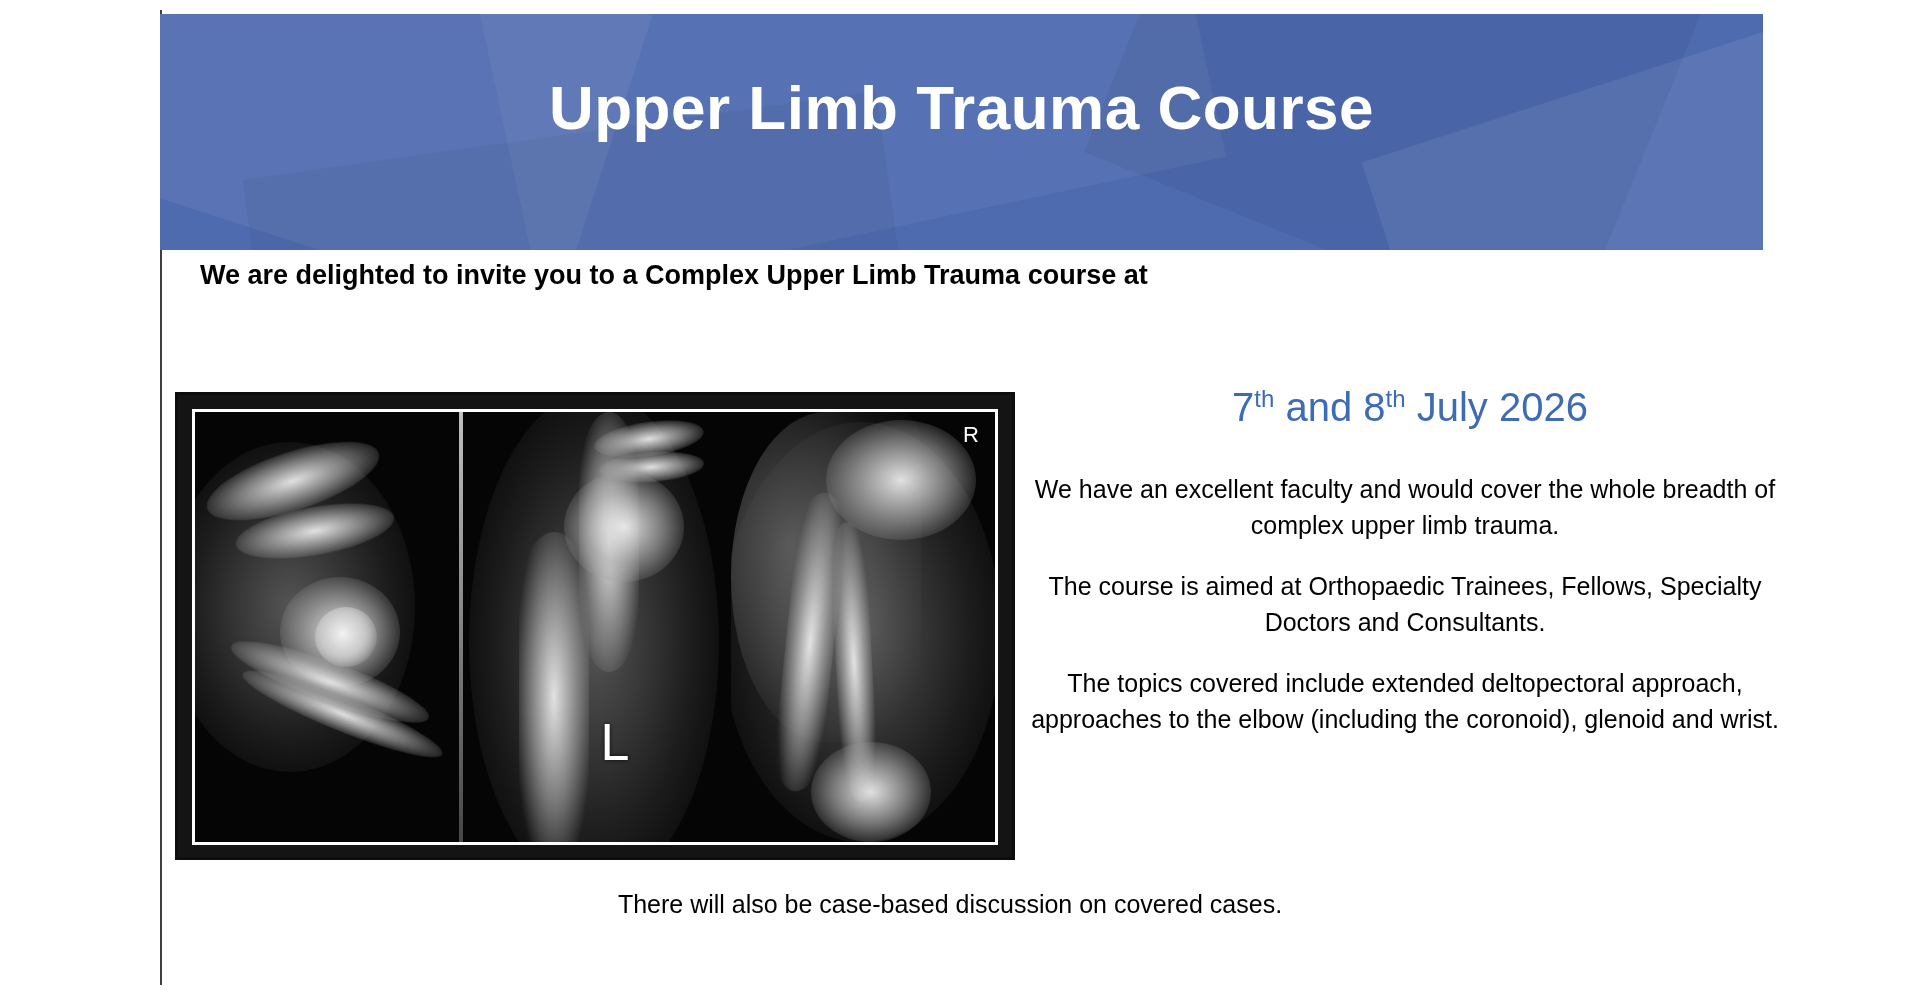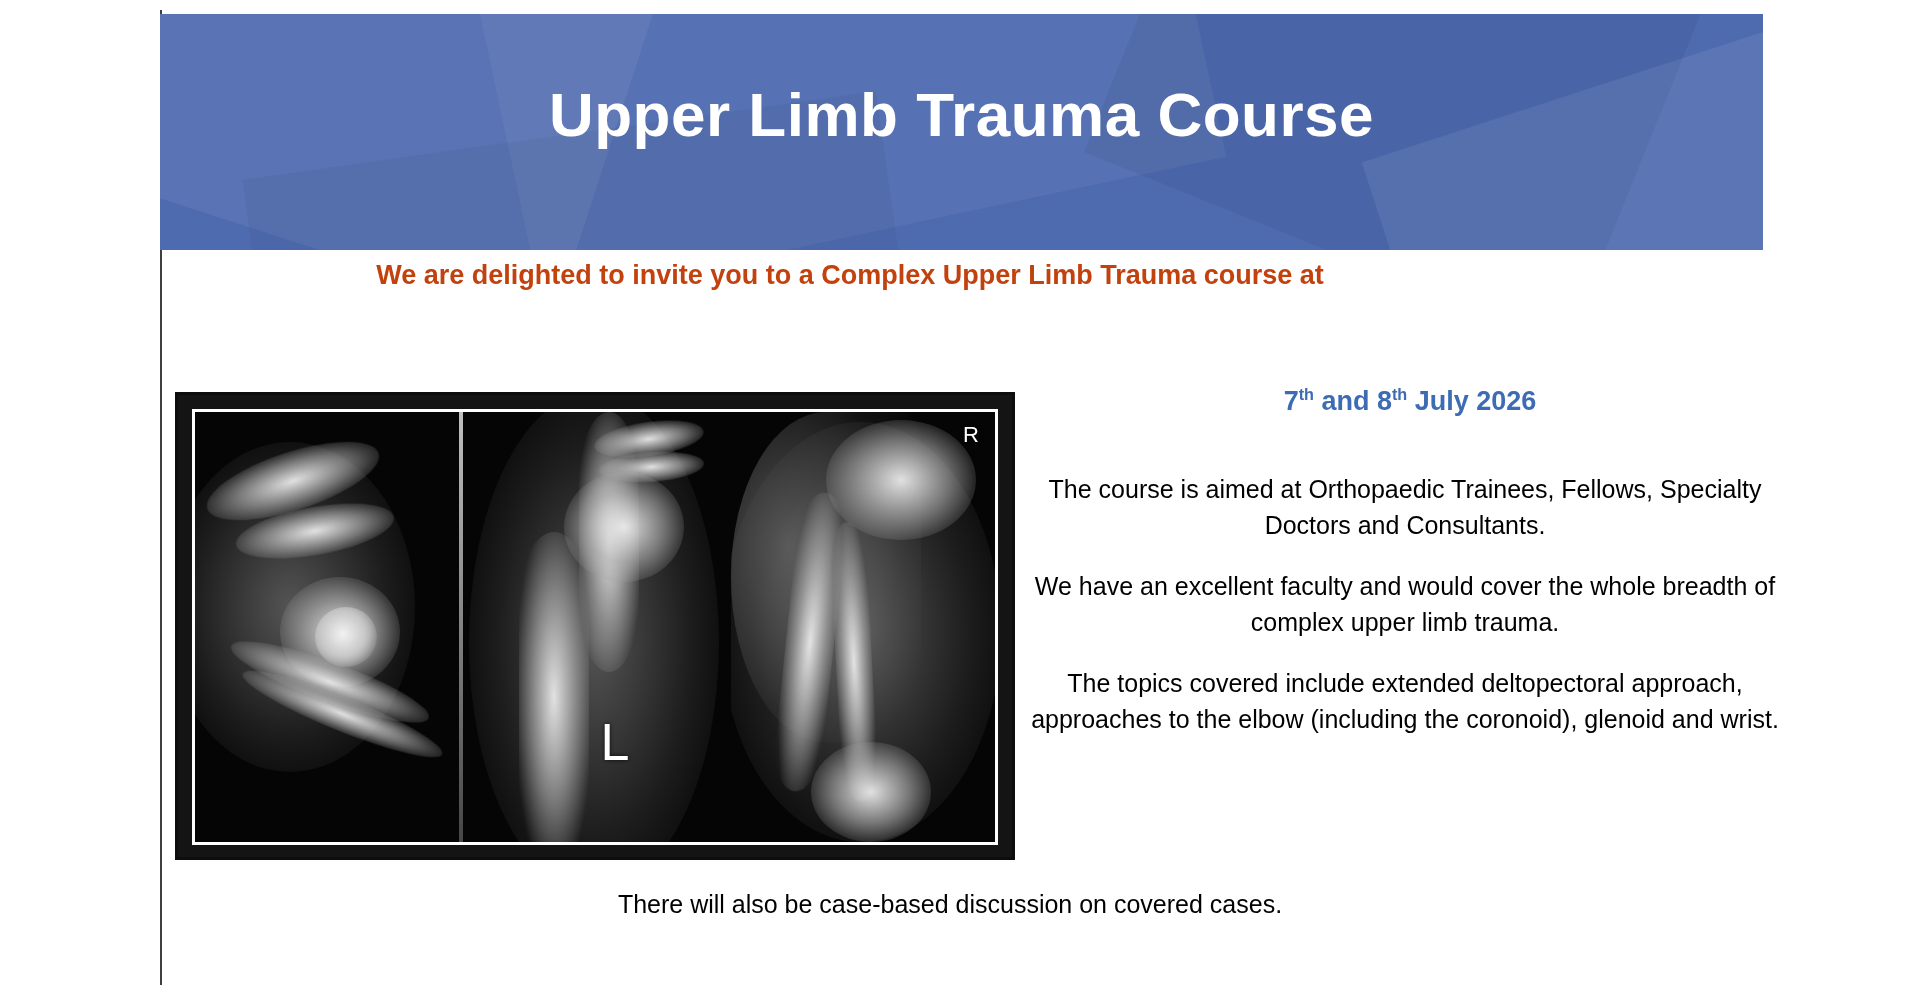--- a/index.html
+++ b/index.html
@@ -73,37 +73,37 @@
   }
   .banner .f5 {
     left: 100px; top: 120px;
     width: 640px; height: 300px;
     transform: rotate(-8deg);
     background: rgba(0,0,0,0.04);
   }
   .banner-title {
     position: absolute;
     left: 0; right: 0;
-    top: 68px;
+    top: 61px;
     text-align: center;
     color: #ffffff;
     font-size: 62px;
     font-weight: bold;
     letter-spacing: 0.5px;
     line-height: 1.05;
   }
 
   
   .intro {
     position: absolute;
     left: 200px;
     top: 258px;
     width: 1300px;
-    text-align: center;
-    color: #c2410c;
+    text-align: left;
+    color: #000000;
     font-size: 27px;
     font-weight: bold;
     line-height: 1.32;
   }
   .intro .l2 { display: block; }
 
   
   .xray-frame {
     position: absolute;
     left: 175px;
@@ -184,22 +184,22 @@
   .marker-L { left: 52%; bottom: 70px; font-size: 52px; font-weight: normal; }
 
   
   .date-line {
     position: absolute;
     left: 1020px;
     top: 385px;
     width: 780px;
     text-align: center;
     color: #3d6cb5;
-    font-size: 27px;
-    font-weight: bold;
+    font-size: 40px;
+    font-weight: normal;
   }
   .date-line sup { font-size: 0.6em; vertical-align: super; }
 
   .body-col {
     position: absolute;
     left: 1010px;
     top: 472px;
     width: 790px;
     text-align: center;
     color: #000000;
@@ -276,20 +276,20 @@
       </div>
 
     </div>
   </div>
 
   <div class="date-line">
     <span>7</span><sup>th</sup><span> and </span><span>8</span><sup>th</sup><span> July 2026</span>
   </div>
 
   <div class="body-col">
+    <p>We have an excellent faculty and would cover the whole breadth of complex upper limb trauma.</p>
     <p>The course is aimed at Orthopaedic Trainees, Fellows, Specialty Doctors and Consultants.</p>
-    <p>We have an excellent faculty and would cover the whole breadth of complex upper limb trauma.</p>
     <p>The topics covered include extended deltopectoral approach, approaches to the elbow (including the coronoid), glenoid and wrist.</p>
   </div>
 
   <div class="footer-note">There will also be case-based discussion on covered cases.</div>
 
 </div>
 
 </body></html>

